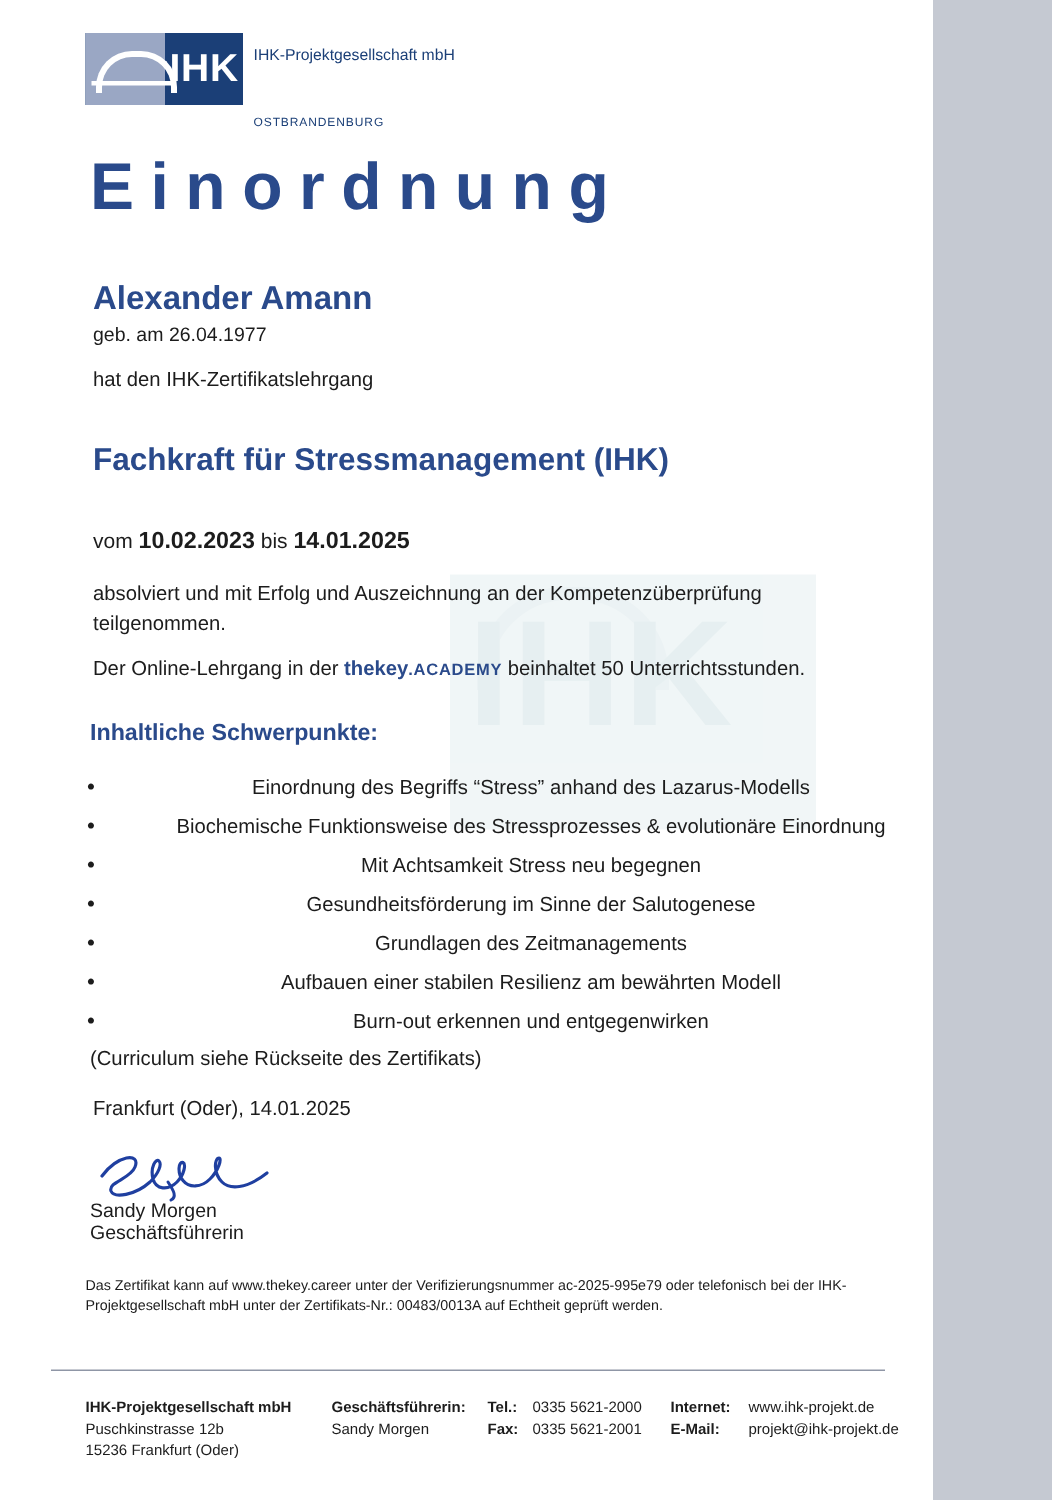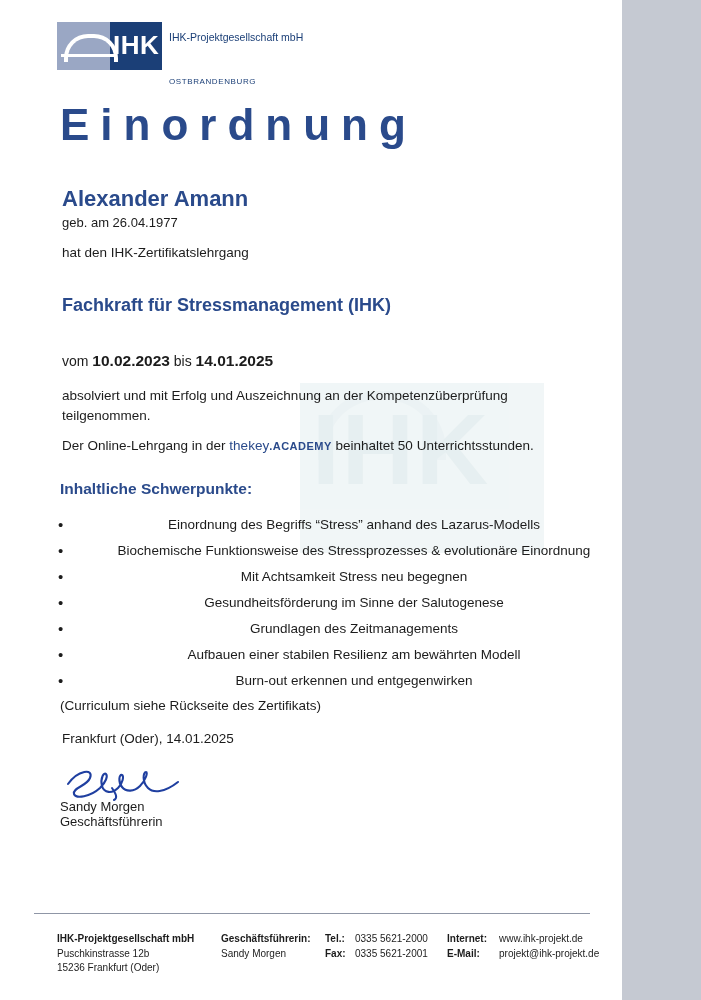--- a/index.html
+++ b/index.html
@@ -171,21 +171,21 @@
     position: absolute;
     left: 62px;
     top: 245px;
     font-size: 13.5px;
     color: #1c1c1c;
   }
   .course-name {
     position: absolute;
     left: 62px;
     top: 295px;
-    font-size: 18px;
+    font-size: 21px;
     font-weight: bold;
     color: #2a4a8b;
   }
   .period {
     position: absolute;
     left: 62px;
     top: 352px;
     font-size: 14px;
     color: #1c1c1c;
   }
@@ -200,21 +200,21 @@
     line-height: 1.45;
   }
   .online-line {
     position: absolute;
     left: 62px;
     top: 438px;
     font-size: 13.5px;
     color: #1c1c1c;
   }
   .brand-thekey {
-    font-weight: normal;
+    font-weight: bold;
     color: #2a4a8b;
     font-size: 13.5px;
   }
   .brand-academy {
     font-weight: bold;
     color: #2a4a8b;
     font-size: 11px;
     letter-spacing: 0.5px;
     margin-top: 16px;
   }
@@ -388,20 +388,21 @@
         <path d="M8 22 C18 8, 34 6, 30 16 C27 24, 12 26, 14 32 C16 37, 30 35, 40 26
                  C46 20, 48 14, 46 12 C44 10, 40 16, 42 24 C44 31, 52 32, 58 26
                  C63 21, 64 14, 62 13 C59 12, 58 20, 62 25 C66 30, 74 30, 80 24
                  C86 18, 88 10, 86 10 C83 10, 82 20, 88 26 C93 31, 104 31, 118 20" fill="none" stroke="#1f3fa0" stroke-width="2.1" stroke-linecap="round"></path>
         <path d="M52 26 C56 32, 58 36, 54 38" fill="none" stroke="#1f3fa0" stroke-width="2" stroke-linecap="round"></path>
       </svg>
     </div>
     <div class="sig-name">Sandy Morgen</div>
     <div class="sig-role">Geschäftsführerin</div>
 
+    <div class="verify">Das Zertifikat kann auf www.thekey.career unter der Verifizierungsnummer ac-2025-995e79 oder telefonisch bei der IHK-Projektgesellschaft mbH unter der Zertifikats-Nr.: 00483/0013A auf Echtheit geprüft werden.</div>
 
     <div class="footer-rule"></div>
     <div class="footer">
       <div class="col c1">
         <div class="bold">IHK-Projektgesellschaft mbH</div>
         <div>Puschkinstrasse 12b</div>
         <div>15236 Frankfurt (Oder)</div>
       </div>
       <div class="col c2">
         <div class="bold">Geschäftsführerin:</div>

